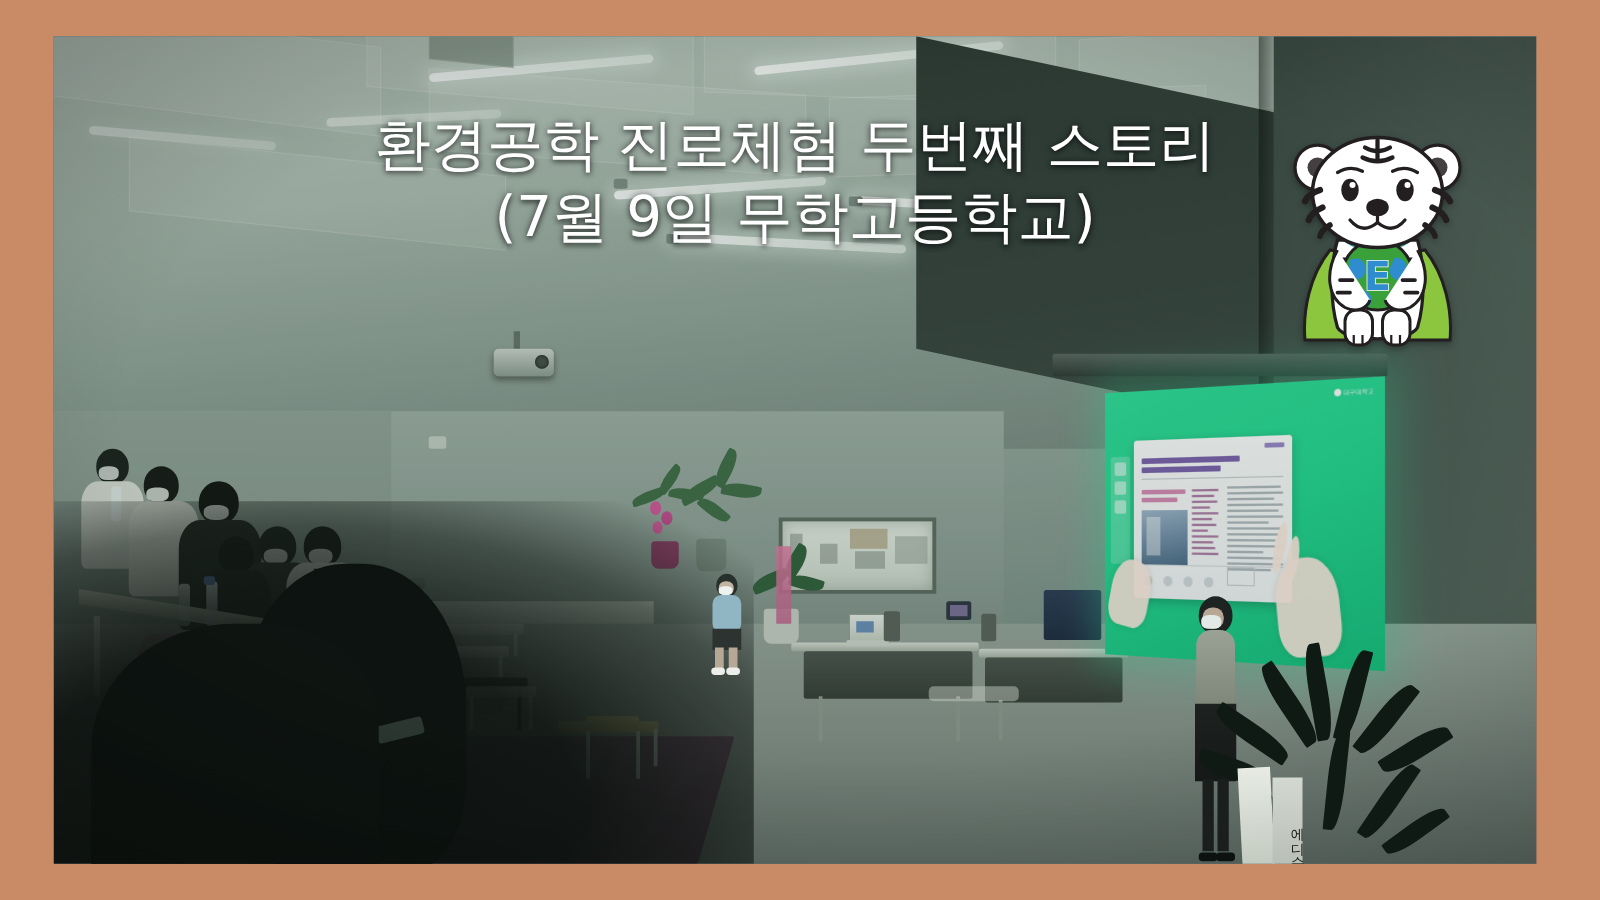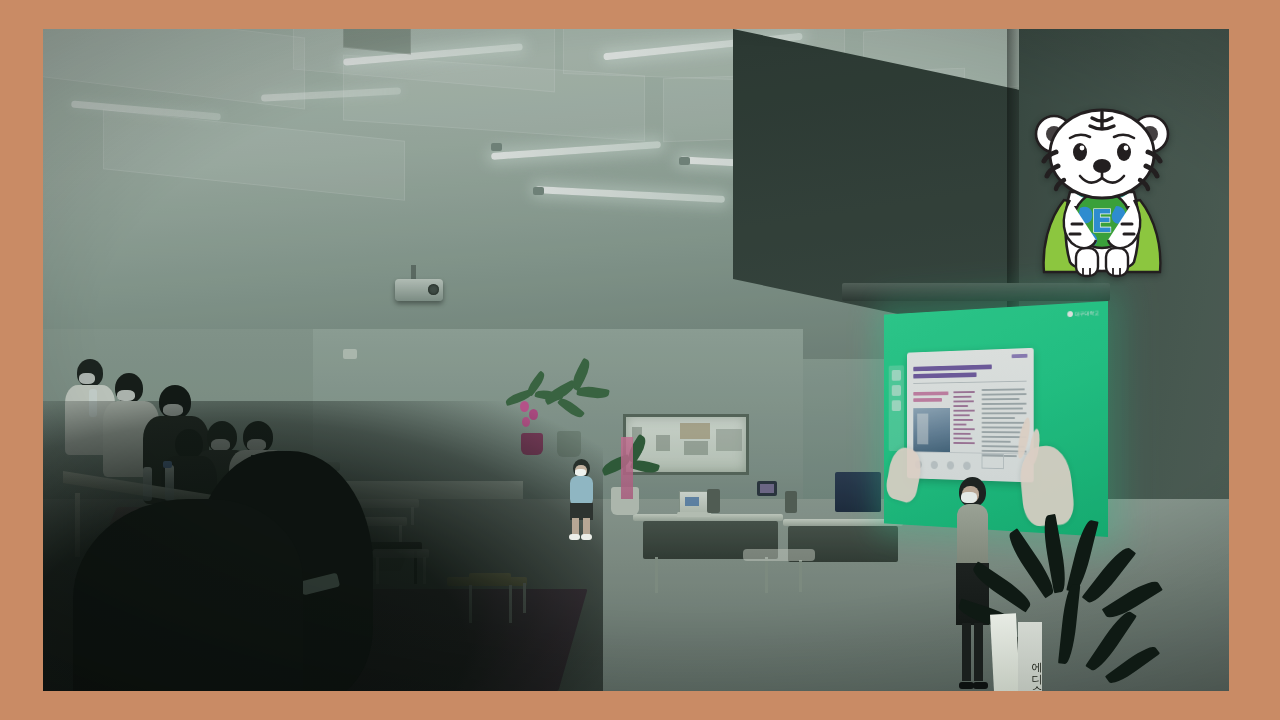--- a/index.html
+++ b/index.html
@@ -538,20 +538,22 @@
         <div class="fgleaf" style="left:86px;top:86px;width:15px;height:70px;transform:rotate(34deg);"></div>
         <div class="fgleaf" style="left:30px;top:90px;width:15px;height:66px;transform:rotate(-40deg);"></div>
         <div class="fgleaf" style="left:104px;top:110px;width:14px;height:58px;transform:rotate(54deg);"></div>
       </div>
 
       <div class="cool-tint"></div>
       <div class="vignette"></div>
     </div>
 
     <div class="title">
+      <span>환경공학 진로체험 두번째 스토리</span>
+      <span class="l2">(7월 9일 무학고등학교)</span>
     </div>
   </div>
 
   <div class="mascot">
     <svg viewBox="0 0 180 190" xmlns="http://www.w3.org/2000/svg">
 
       <path d="M52 104 C36 124 30 152 32 176 L72 176 L72 108 Z" fill="#8cc63f" stroke="#231f20" stroke-width="2.4"></path>
       <path d="M128 104 C144 124 150 152 148 176 L108 176 L108 108 Z" fill="#8cc63f" stroke="#231f20" stroke-width="2.4"></path>
 
       <path d="M58 96 C52 116 52 146 58 166 C64 178 116 178 122 166 C128 146 128 116 122 96 Z" fill="#ffffff" stroke="#231f20" stroke-width="2.6"></path>

